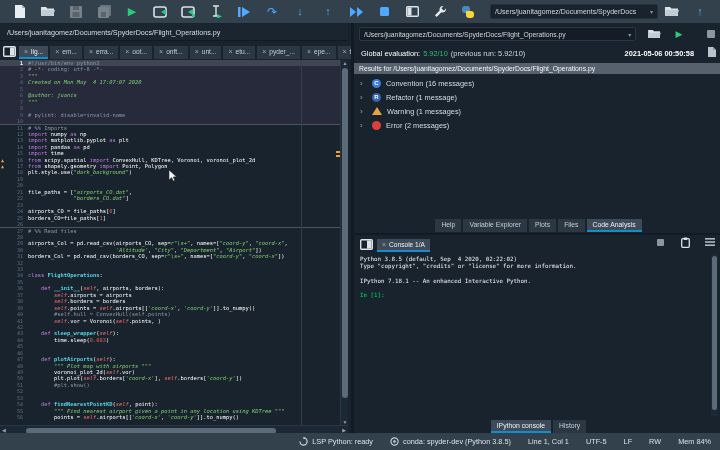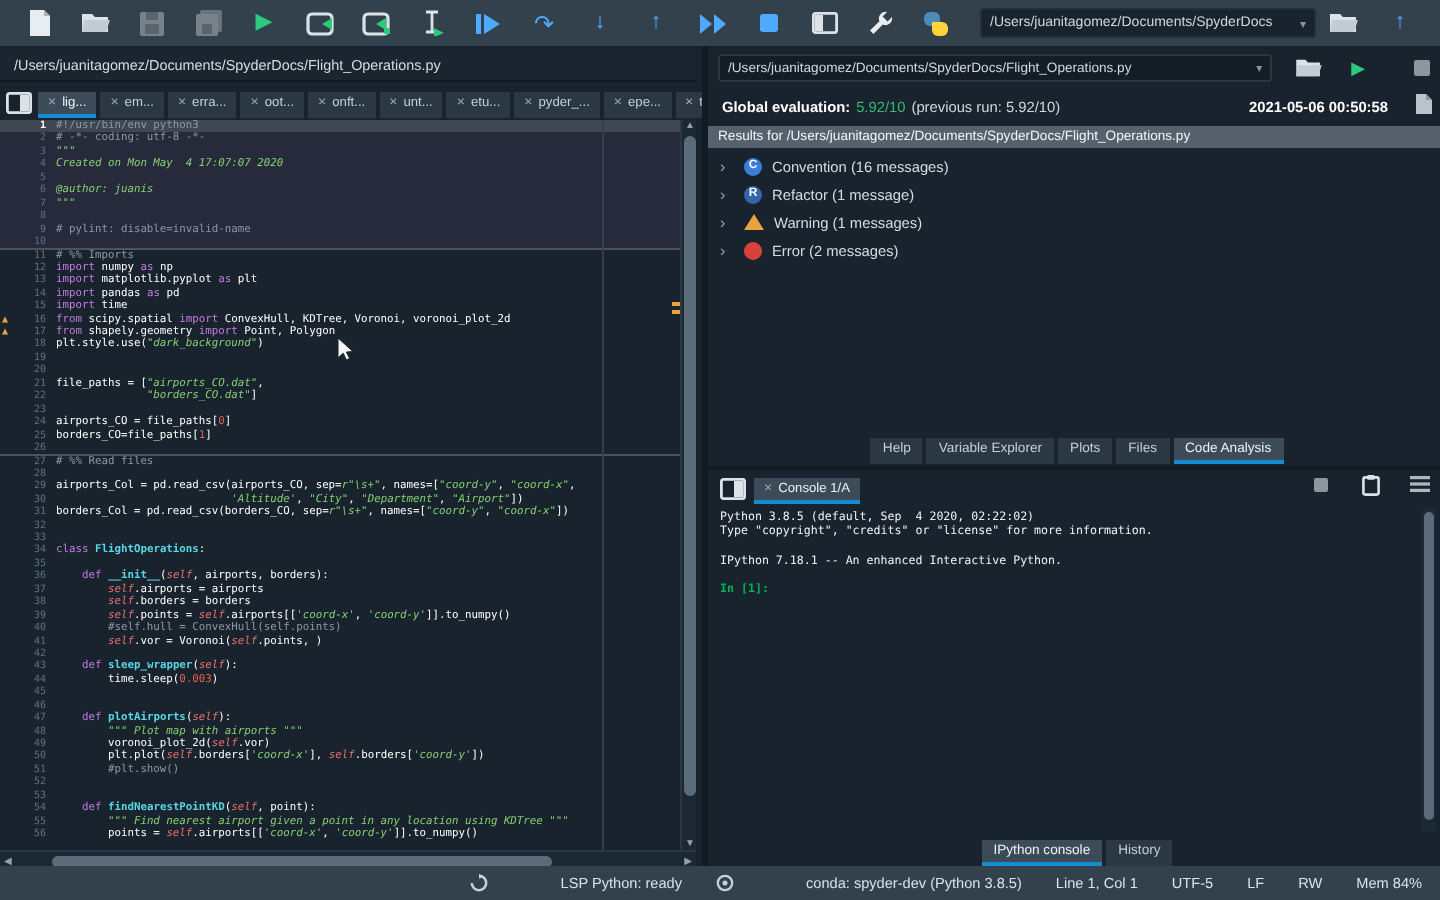--- a/index.html
+++ b/index.html
@@ -71,21 +71,21 @@
   
   .hscroll { position:absolute; left:0; top:402px; width:348px; height:9px; background:#1d2835; border-top:1px solid #2a3642; }
   .hthumb { position:absolute; left:26px; top:1.5px; width:250px; height:6px; background:#5b6b7a; border-radius:3px; }
   .harrow { position:absolute; top:1px; font-size:5px; color:#93a1ad; }
   
   .r-path-row { position:absolute; left:0; top:1px; width:369px; height:20px; display:flex; align-items:center; padding:0 5px; }
   .r-combo { width:278px; height:14px; background:#141d26; border:1px solid #2a3642; border-radius:2px;
              display:flex; align-items:center; justify-content:space-between; font-size:6.8px; color:#cfd8df; padding:0 4px; }
   .mini-ic { width:14px; height:14px; display:flex; align-items:center; justify-content:center; margin-left:11px; }
   .eval-row { position:absolute; left:0; top:22px; width:369px; height:16px; display:flex; align-items:center; padding:0 7px; font-size:7.4px; }
-  .eval-label { font-weight:bold; color:#ffffff; }
+  .eval-label { font-weight:normal; color:#ffffff; }
   .eval-score { color:#35b877; margin-left:3px; }
   .eval-prev { color:#cfd8df; margin-left:3px; }
   .eval-date { font-weight:bold; color:#ffffff; margin-left:auto; margin-right:14px; }
   .results-header { position:absolute; left:0; top:40px; width:369px; height:11px; background:#56616d;
                     font-size:6.8px; color:#f2f6f9; display:flex; align-items:center; padding:0 5px; white-space:nowrap; }
   .tree { position:absolute; left:0; top:53px; width:369px; }
   .tree-item { height:14px; display:flex; align-items:center; padding-left:6px; font-size:7.4px; color:#d5dde3; }
   .chev { color:#9aa7b0; font-size:8px; width:12px; }
   .titem-ic { width:9px; height:9px; border-radius:50%; margin-right:5px; display:flex; align-items:center; justify-content:center;
               font-size:6px; font-weight:bold; color:#fff; flex:0 0 9px; }
@@ -102,21 +102,21 @@
                   font-family:"DejaVu Sans Mono", monospace; font-size:5.8px; padding:4px 0 0 6px; }
   .cline { height:7.3px; white-space:pre; color:#f0f3f6; }
   .cprompt { color:#00b34d; font-weight:bold; }
   .cons-ics { margin-left:auto; display:flex; align-items:center; margin-bottom:3px; }
   .cons-vscroll { position:absolute; right:2px; top:231px; width:7px; height:162px; background:#1d2835; }
   .cons-vthumb { position:absolute; left:1px; top:2px; width:5px; height:154px; background:#5b6b7a; border-radius:3px; }
   .console-tabs { position:absolute; left:0; top:395px; width:369px; height:15px; display:flex; justify-content:center; align-items:flex-end; }
   
   .statusbar { position:absolute; left:0; top:433px; width:720px; height:17px; background:#32414B;
                display:flex; align-items:center; justify-content:flex-end; font-size:7.3px; color:#dbe2e8; padding-right:9px; }
-  .sb-item { margin-left:17px; display:flex; align-items:center; white-space:nowrap;gap:32px; }
+  .sb-item { margin-left:17px; display:flex; align-items:center; white-space:nowrap; }
   .sb-item svg { margin-right:4px; }
   
   .cursor { position:absolute; left:169px; top:168px; z-index:50; }
 </style>
 </head>
 <body>
 
 <div id="app">
 
   <div class="toolbar">

